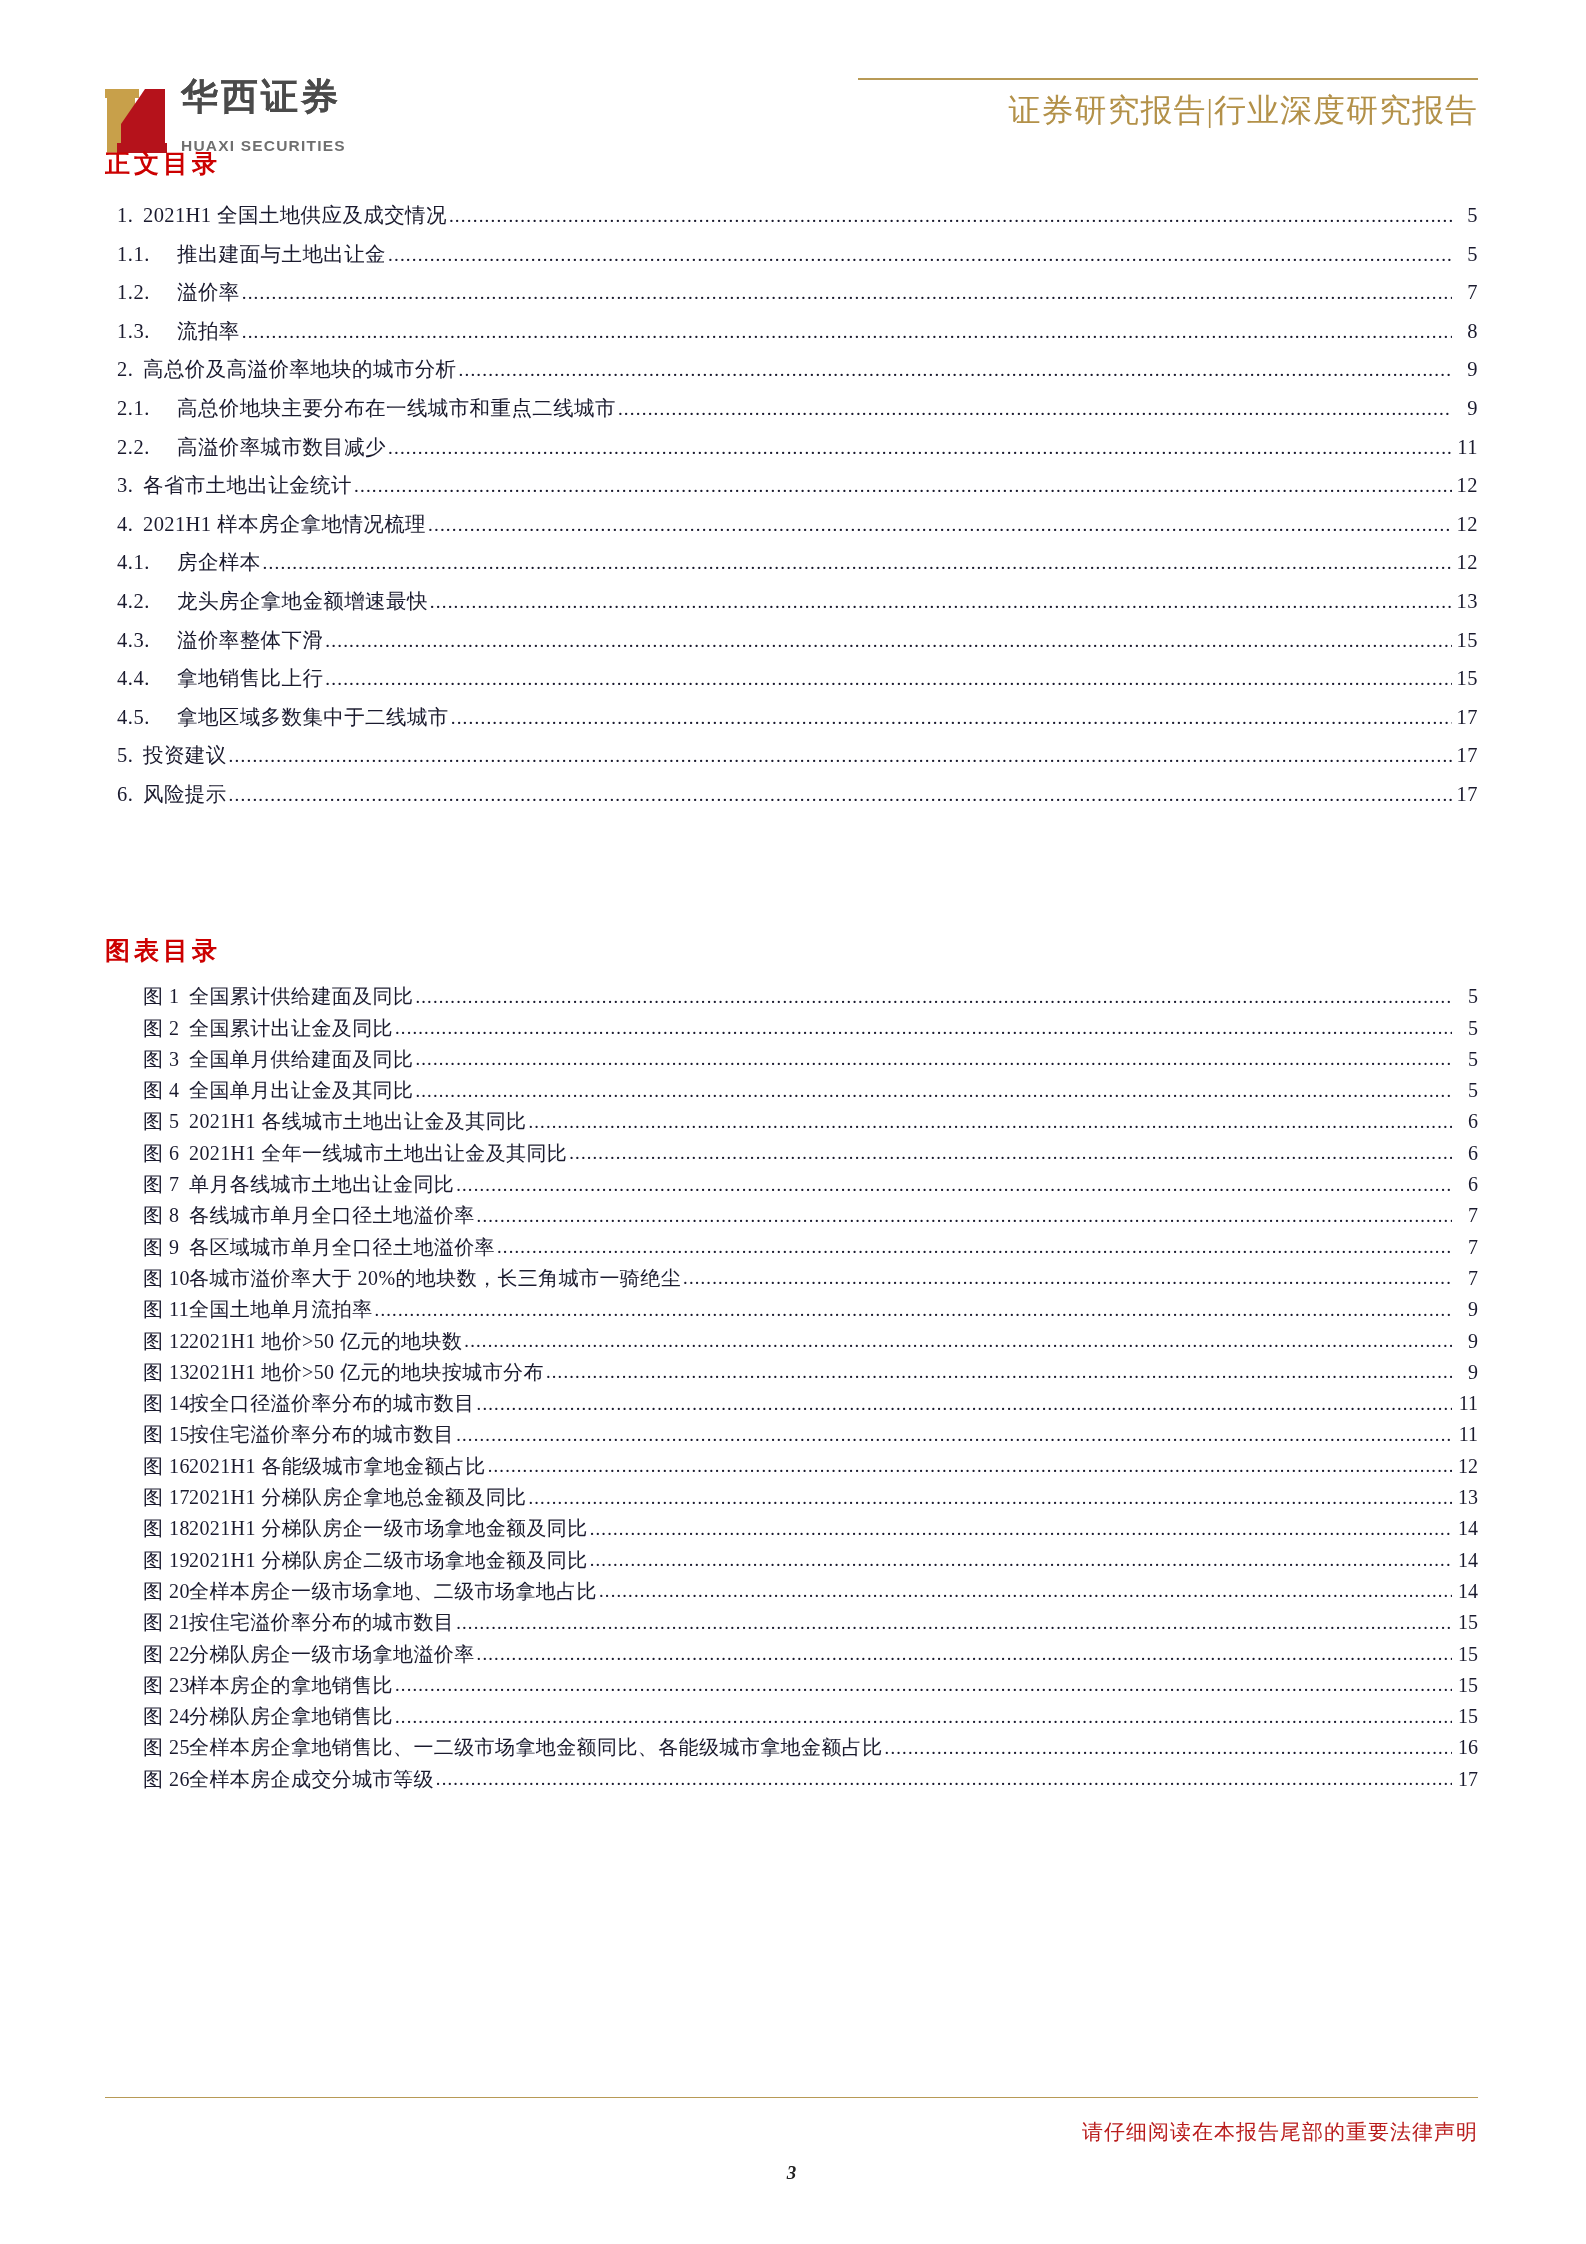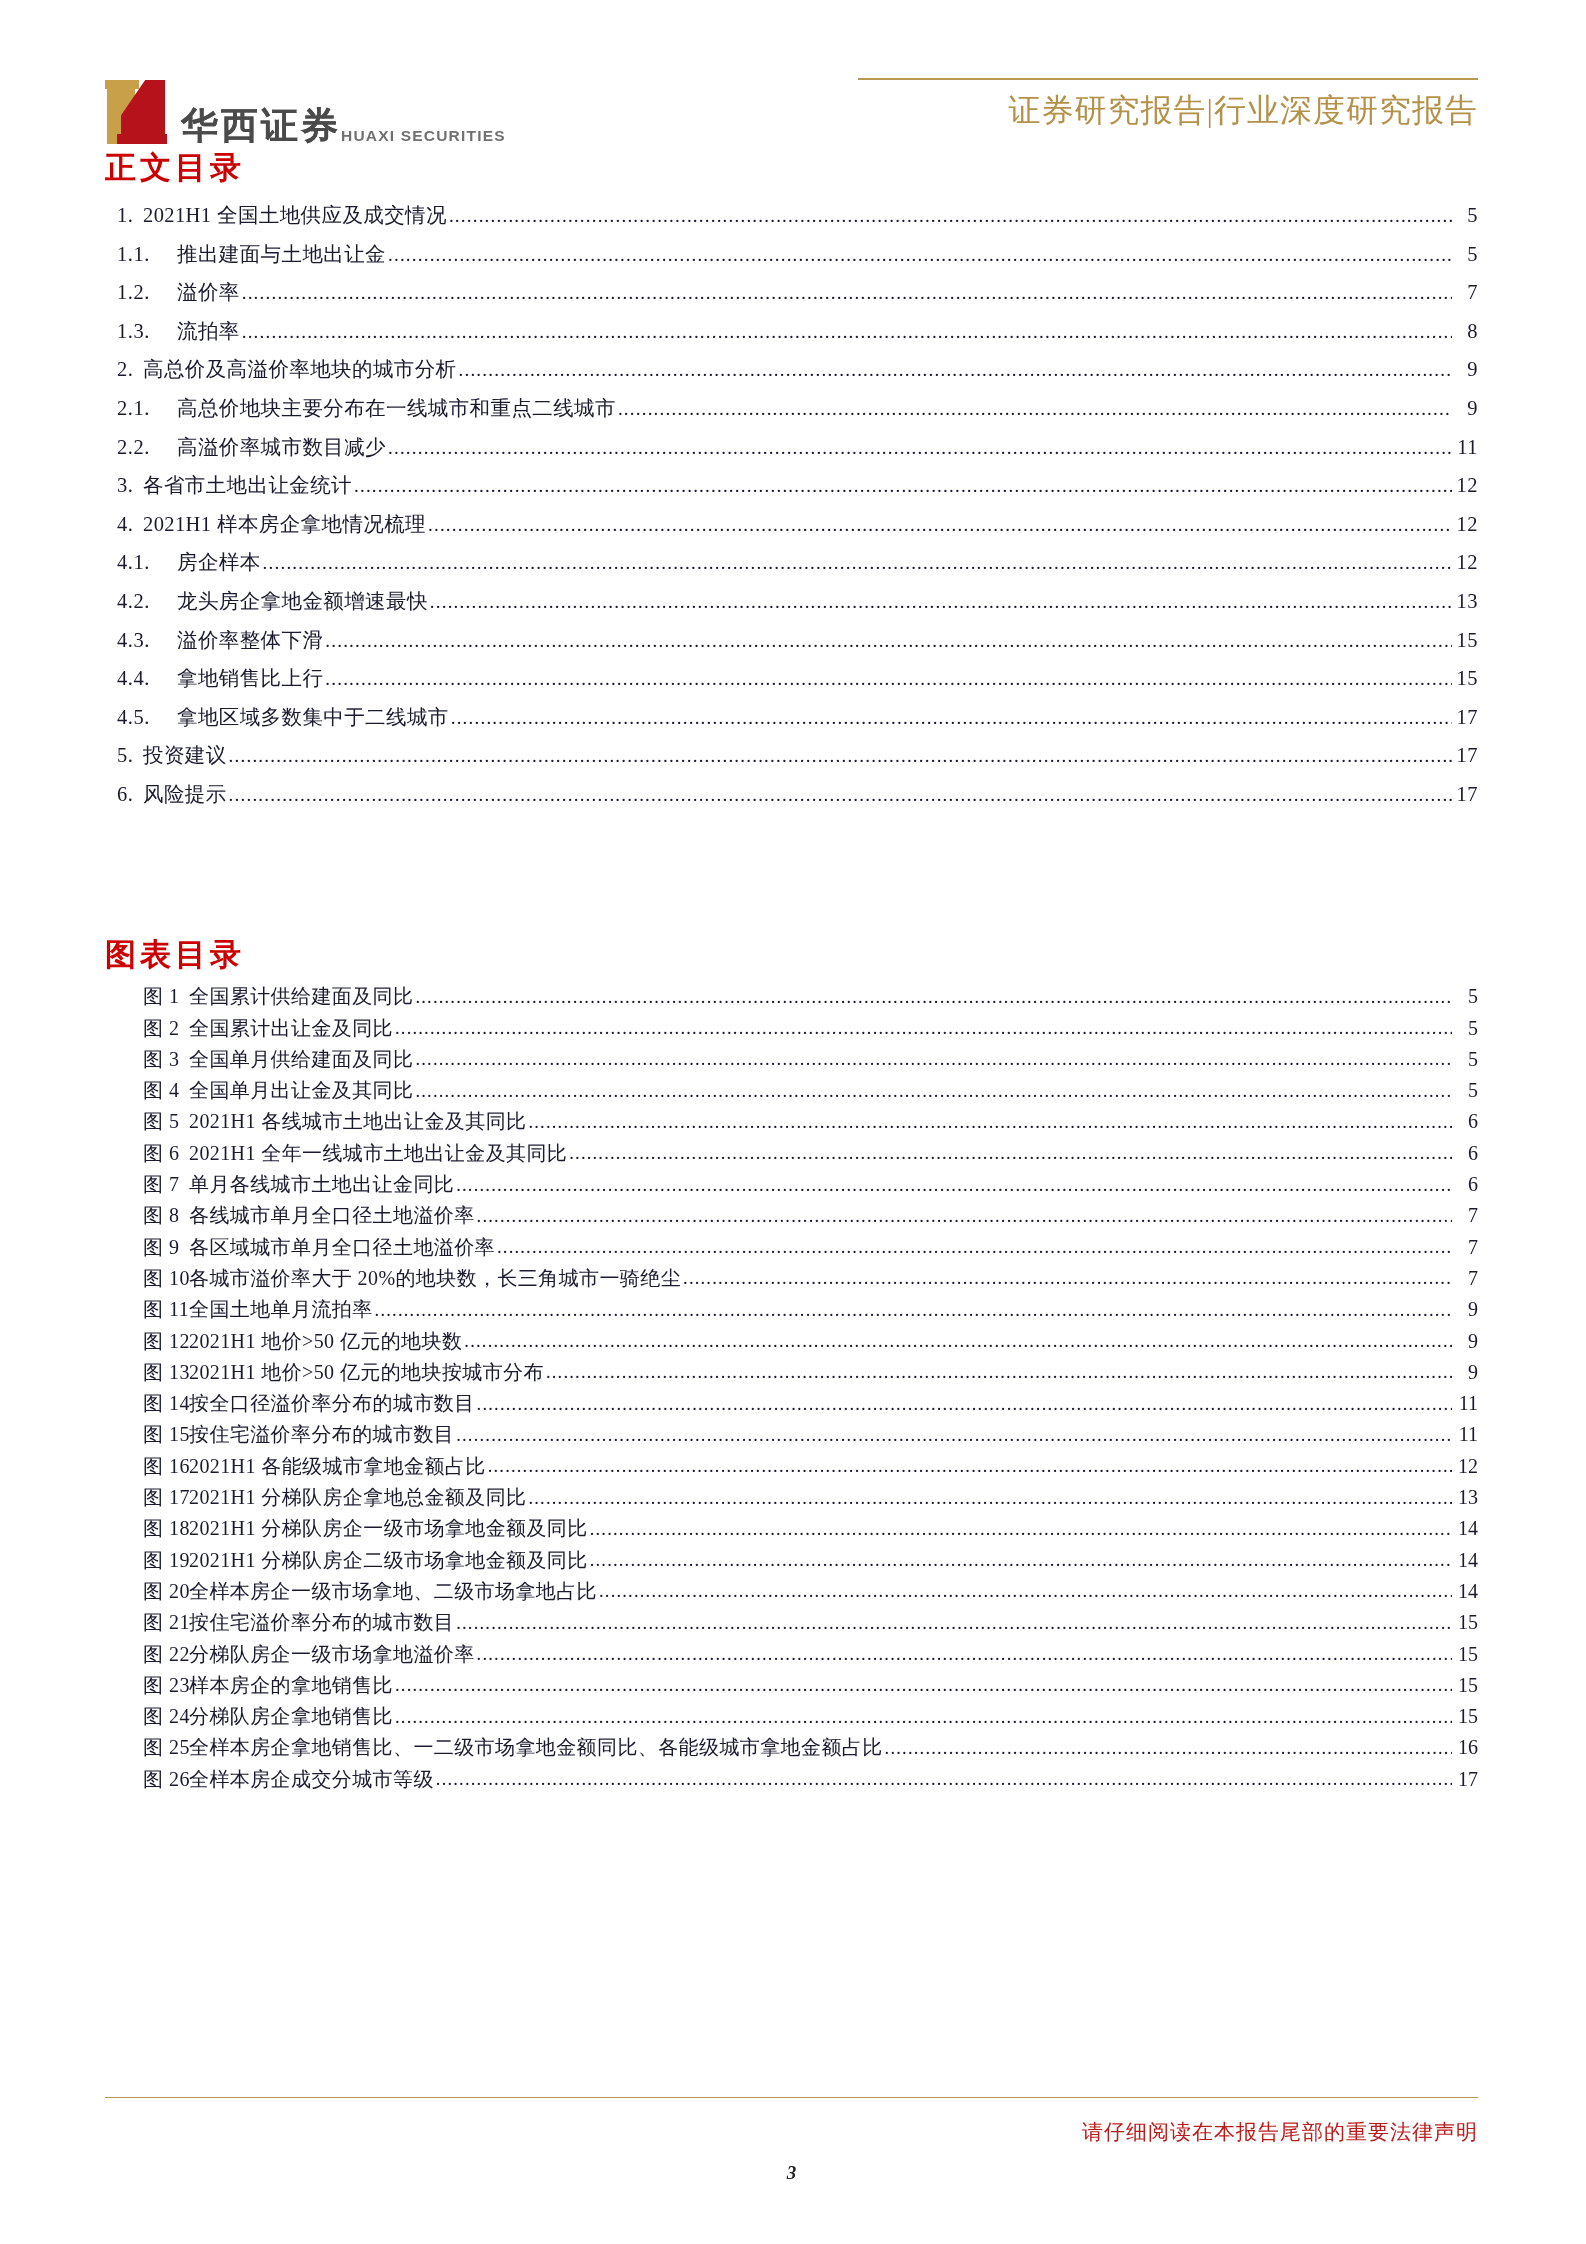--- a/index.html
+++ b/index.html
@@ -66,21 +66,21 @@
     background: #c8a04a;
   }
   .logo-mark .serif-bot {
     position: absolute;
     left: 12px;
     bottom: 2px;
     width: 50px;
     height: 10px;
     background: #b5121b;
   }
-  .logo-text { display: flex; flex-direction: row; }
+  .logo-text { display: flex; flex-direction: column; }
   .logo-cn {
     font-family: "Liberation Serif", "DejaVu Serif", serif;
     font-size: 37px;
     font-weight: bold;
     letter-spacing: 3px;
     color: #4a4a4a;
     line-height: 1.05;
     background: linear-gradient(180deg,#6b6b6b 0%, #3a3a3a 55%, #777 100%);
     -webkit-background-clip: text;
     background-clip: text;
@@ -113,21 +113,21 @@
     white-space: nowrap;
   }
 
   
   .sec-title {
     position: absolute;
     left: 105px;
     color: #cc0000;
     font-family: "Liberation Serif", "DejaVu Serif", serif;
     font-weight: bold;
-    font-size: 31px;
+    font-size: 25px;
     letter-spacing: 4px;
   }
   #toc-title { top: 147px; }
   #fig-title { top: 934px; }
 
   
   .toc {
     position: absolute;
     left: 105px;
     right: 108px;

